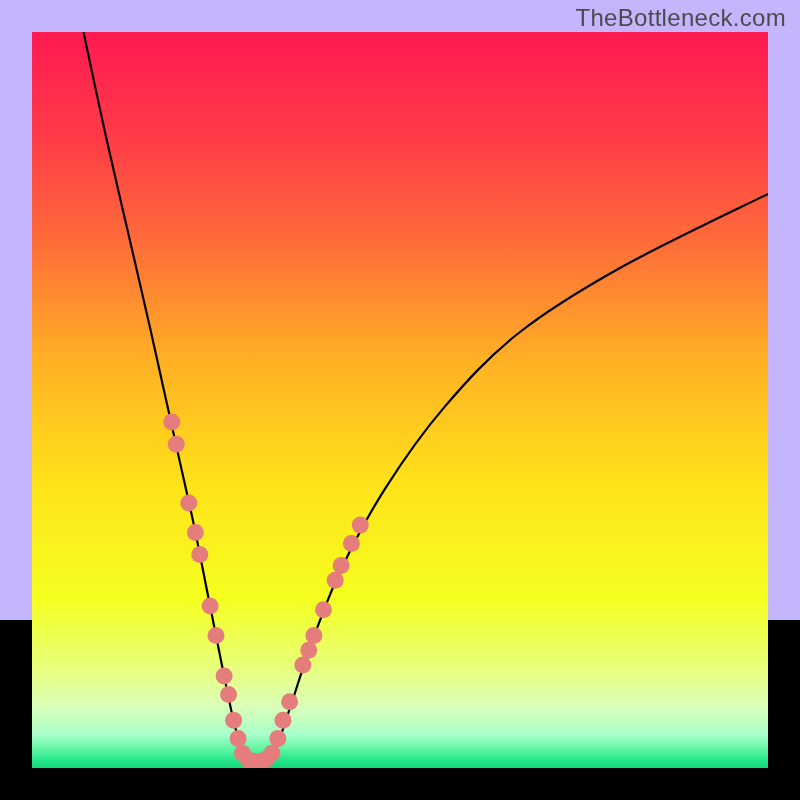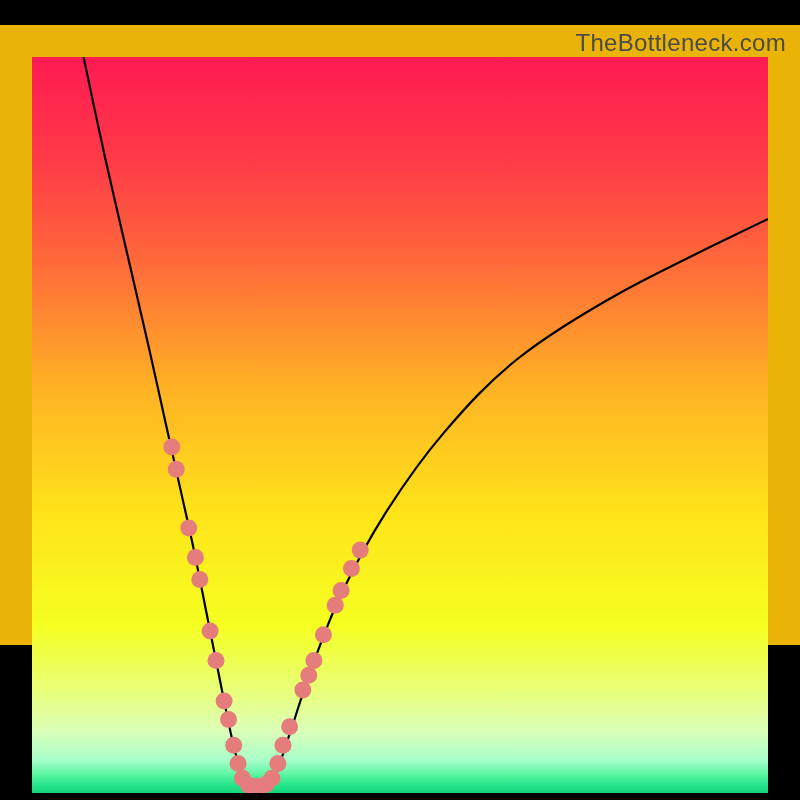--- a/index.html
+++ b/index.html
@@ -10,22 +10,21 @@
     overflow: hidden;
     background: #000;
     font-family: Arial, Helvetica, sans-serif;
   }
   .frame {
     position: absolute;
     left: 0;
     top: 0;
     width: 800px;
     height: 620px;
-    background: #eab308;
-    margin-top: 25px;
+    background: #c4b5fd;
   }
   .plot-area {
     position: absolute;
     left: 32px;
     top: 32px;
     width: 736px;
     height: 736px;
     overflow: hidden;
   }
   .gradient {

